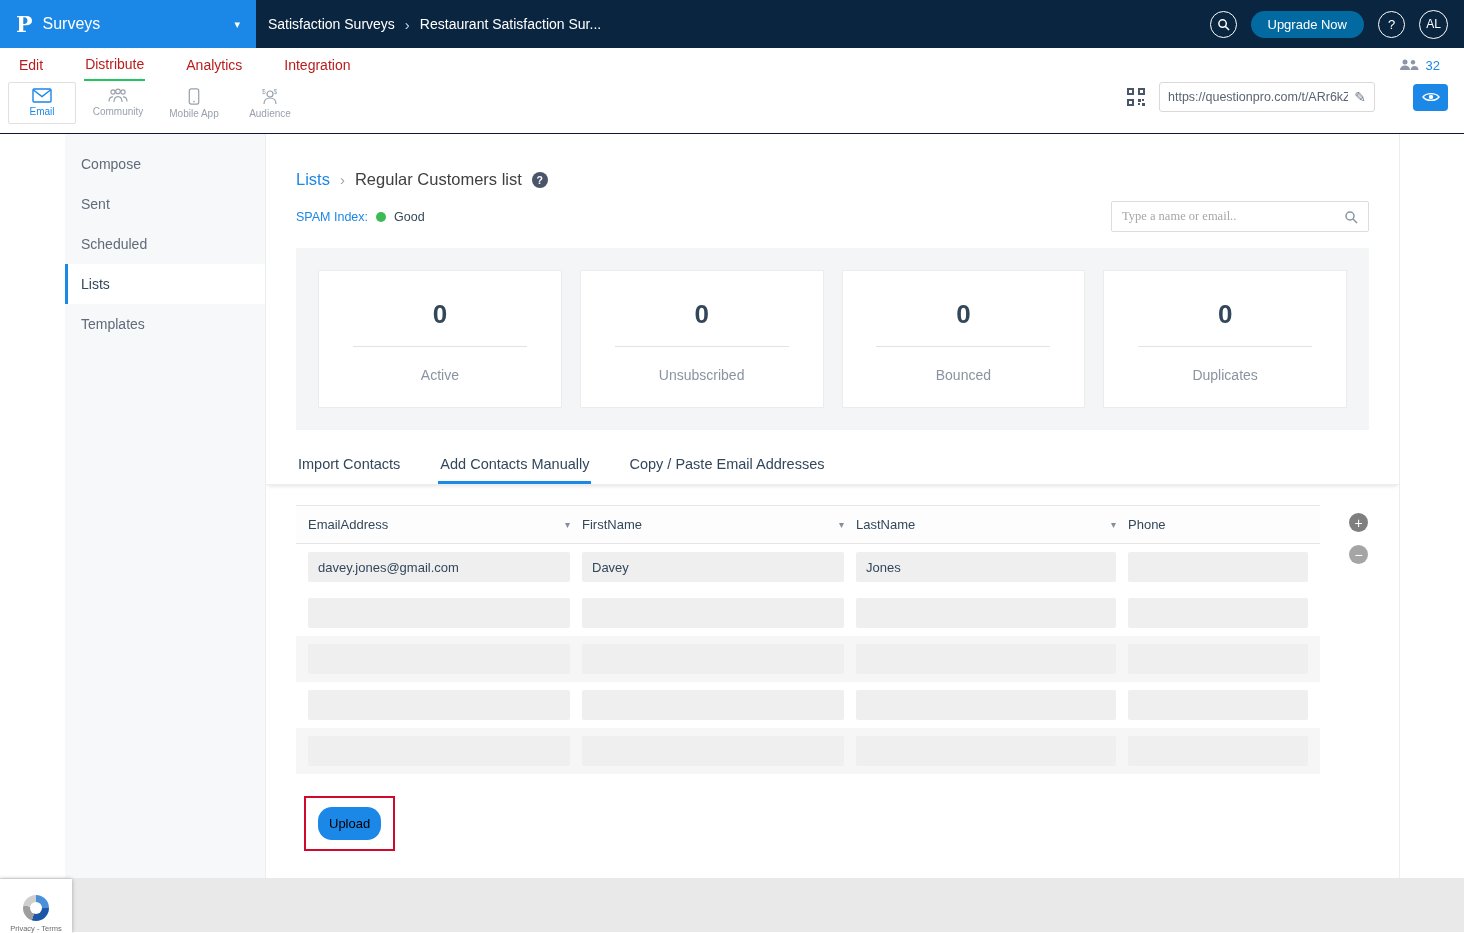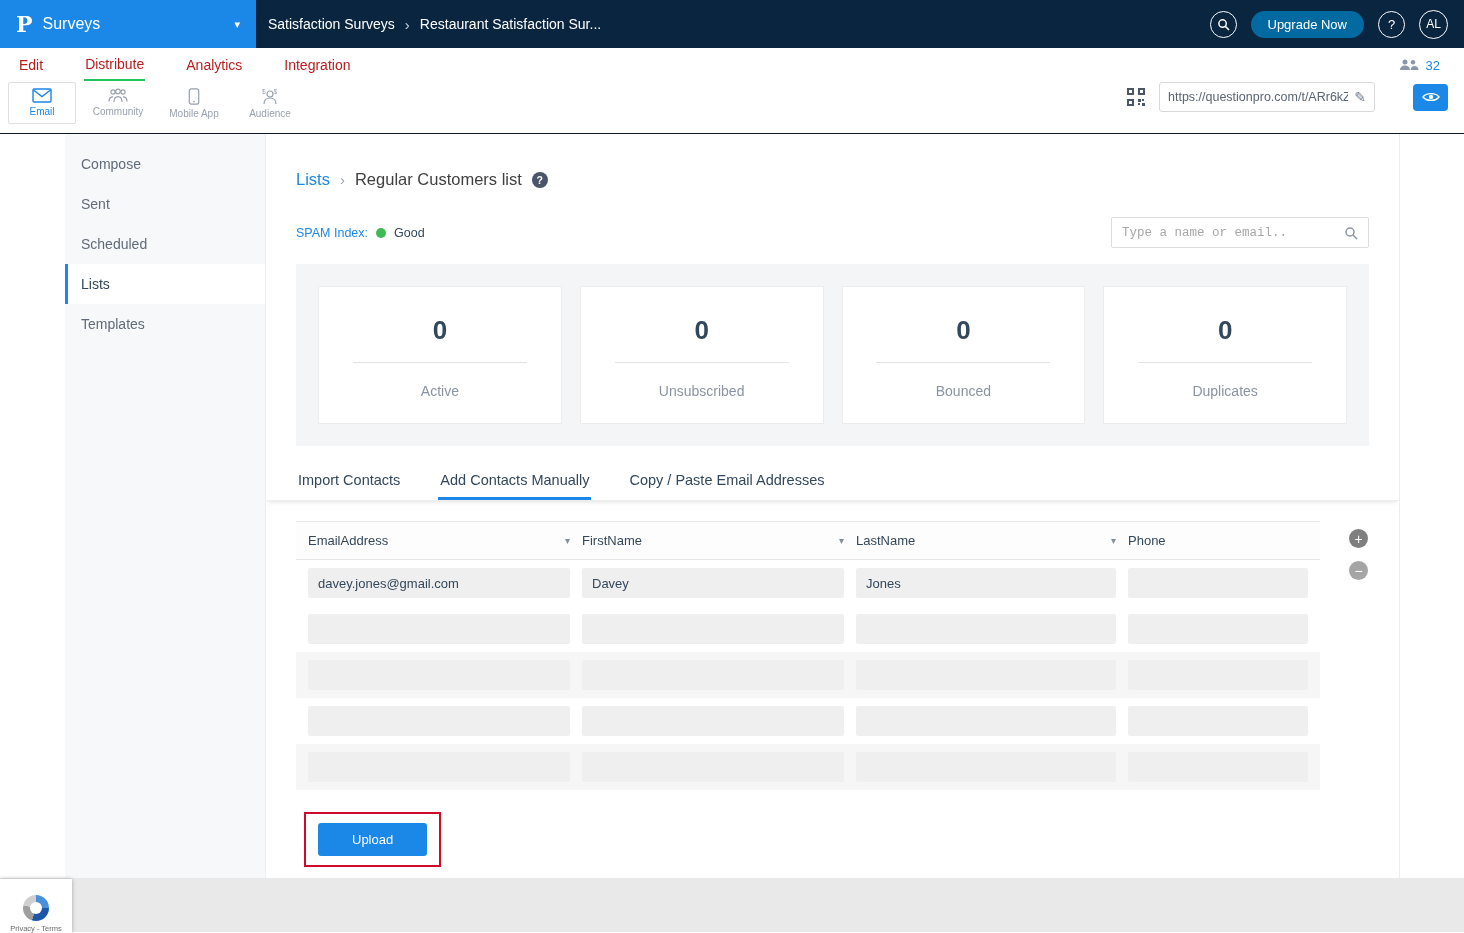--- a/index.html
+++ b/index.html
@@ -47,27 +47,27 @@
   .content{width:1135px;background:#fff;border-left:1px solid #ededed;border-right:1px solid #ededed;position:relative;overflow:hidden;flex-shrink:0}
   .gutter-right{flex:1;background:#fff}
 
   
   .crumb{margin:36px 30px 0;display:flex;align-items:center;gap:10px;font-size:16.5px}
   .crumb .link{color:#1b87e6;cursor:pointer}
   .crumb .sep{color:#9aa5b1;font-size:15px}
   .crumb .current{color:#404040}
   .help-dot{width:16px;height:16px;border-radius:50%;background:#4a5568;color:#fff;font-size:10.5px;font-weight:700;display:flex;align-items:center;justify-content:center;cursor:pointer}
 
-  .spam-row{margin:28px 30px 0;display:flex;align-items:center;justify-content:space-between}
+  .spam-row{margin:12px 30px 0;display:flex;align-items:center;justify-content:space-between}
   .spam{display:flex;align-items:center;gap:8px;font-size:12.5px}
   .spam-label{color:#1b87e6}
   .dot{width:10px;height:10px;border-radius:50%;background:#3dba54}
   .spam-status{color:#33475b}
   .search-box{width:258px;height:31px;border:1px solid #ddd;border-radius:2px;display:flex;align-items:center;padding:0 10px;background:#fff}
-  .search-box input{border:none;outline:none;flex:1;font-size:12.5px;color:#14532d;font-family:Liberation Mono, monospace}
+  .search-box input{border:none;outline:none;flex:1;font-size:12.5px;color:#14532d;font-family:Liberation Serif, serif}
   .search-box input::placeholder{color:#a7a7a7}
 
   .stats-panel{margin:16px 30px 0;background:#f4f5f6;padding:22px;display:flex;gap:18px}
   .stat-card{flex:1;background:#fff;border:1px solid #ececec;height:138px;text-align:center;padding-top:28px}
   .stat-value{font-size:26px;font-weight:700;color:#33475b;padding-bottom:16px;border-bottom:1px solid #e3e3e3;width:72%;margin:0 auto}
   .stat-label{margin-top:20px;font-size:14px;color:#8a94a0}
 
   .tabs-row{margin-top:16px;padding:0 30px;display:flex;gap:36px;border-bottom:1px solid #eee;box-shadow:0 3px 4px -2px rgba(0,0,0,.12)}
   .tab{font-size:14.5px;color:#33475b;padding:10px 2px 12px;cursor:pointer}
   .tab.active{border-bottom:3px solid #1b87e6;padding-bottom:9px}
@@ -79,21 +79,21 @@
   .th{display:flex;align-items:center;justify-content:space-between;font-size:13px;color:#33475b;cursor:pointer}
   .th .caret{color:#848f9b;font-size:10px}
   .trow.striped{background:#f6f6f6}
   .cell{height:30px;background:#efefef;border:none;border-radius:2px;padding:0 10px;font-size:13px;color:#33475b;font-family:inherit;outline:none;width:100%}
   .row-controls{position:absolute;right:-48px;top:8px;display:flex;flex-direction:column;gap:13px}
   .ctrl{width:19px;height:19px;border-radius:50%;color:#fff;display:flex;align-items:center;justify-content:center;font-size:14px;line-height:1;cursor:pointer}
   .ctrl.plus{background:#7f7f7f}
   .ctrl.minus{background:#a5a5a5}
 
   .upload-wrap{display:inline-block;margin:22px 0 0 8px;border:2px solid #cf0a2c;padding:9px 12px}
-  .upload-btn{background:#1b87e6;color:#ffffff;border:none;border-radius:3px;padding:9px 34px;font-size:13px;cursor:pointer;font-family:inherit}
+  .upload-btn{background:#1b87e6;color:#000000;border:none;border-radius:14px;padding:9px 11px;font-size:13px;cursor:pointer;font-family:inherit}
 
   
   .footer-strip{height:54px;background:#e9e9e9}
   .recaptcha{position:absolute;left:0;bottom:0;width:72px;height:54px;background:#fff;box-shadow:0 0 4px rgba(0,0,0,.3);display:flex;flex-direction:column;align-items:center;justify-content:flex-end;gap:3px;z-index:5;cursor:pointer}
   .rc-logo{width:26px;height:26px;border-radius:50%;background:conic-gradient(#4a90d9 0 25%,#1c56a8 25% 55%,#9e9e9e 55% 78%,#cfcfcf 78% 100%);position:relative}
   .rc-logo::after{content:"";position:absolute;inset:7px;background:#fff;border-radius:50%}
   .rc-text{font-size:7.5px;color:#6b6b6b}
 </style>
 </head>
 <body>

